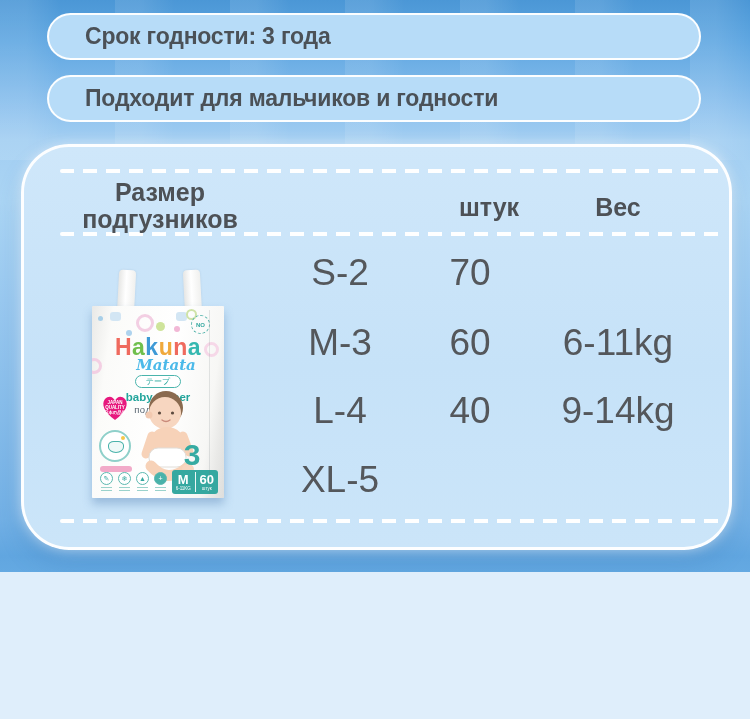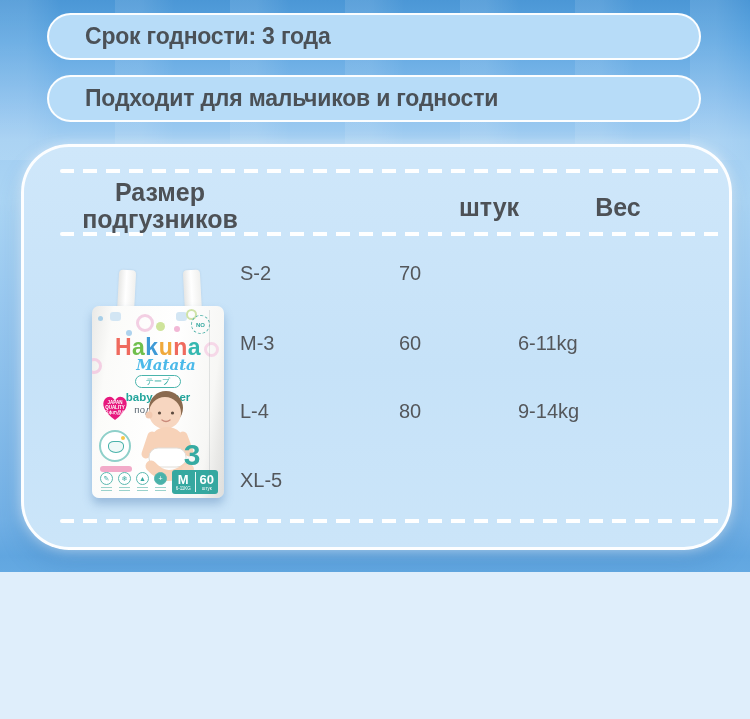--- a/index.html
+++ b/index.html
@@ -45,41 +45,41 @@
   .dash-header { top:85px; }
   .dash-bottom { top:372px; }
 
   .hdr { position:absolute; text-align:center; font-weight:bold; color:#4d5156; }
   .hdr-col1 { left:16px;  width:240px; top:32px; font-size:25px; line-height:27px; }
   .hdr-col2 { left:216px; width:200px; top:46px; font-size:25px; }
   .hdr-col3 { left:405px; width:120px; top:46px; font-size:25px; }
   .hdr-col4 { left:534px; width:120px; top:46px; font-size:25px; }
 
   .cell {
-    position:absolute; height:40px; line-height:40px; 
-    font-size:20px; color:#54575b;
+    position:absolute; height:40px; line-height:40px; text-align:center;
+    font-size:37px; color:#54575b;
   }
   .col-size   { left:216px; width:200px; }
-  .col-count  { left:375px; width:160px; }
+  .col-count  { left:366px; width:160px; }
   .col-weight { left:494px; width:200px; }
   .row-0 { top:106px; } .row-1 { top:176px; } .row-2 { top:244px; } .row-3 { top:313px; }
 
   
   .package { position:absolute; left:90px; top:270px; width:150px; height:240px; }
   .handle {
     position:absolute; top:0; width:17px; height:46px; z-index:0;
     background:linear-gradient(90deg,#e6e6e4,#ffffff 45%,#f0f0ee);
     border-radius:4px 4px 0 0; box-shadow:0 0 2px rgba(120,140,160,0.25);
   }
   .handle-left  { left:28px; transform:rotate(3deg); }
   .handle-right { left:94px; transform:rotate(-3deg); }
   .bag {
     position:absolute; left:2px; top:36px; width:132px; height:192px; z-index:1;
     background:linear-gradient(98deg,#e9e9e7 0%,#fbfbf9 14%,#ffffff 55%,#f7f7f5 84%,#e9e9e7 92%,#dededc 100%);
-    border-radius:7px; overflow:hidden;
+    border-radius:1px; overflow:hidden;
     box-shadow:0 6px 10px rgba(60,110,165,0.35);
   }
   .bag::after { 
     content:""; position:absolute; top:4px; bottom:4px; left:117px; width:1px;
     background:rgba(110,120,130,0.18);
   }
   .tape-tab { position:absolute; width:11px; height:9px; border-radius:3px; background:#d3e6f4; top:6px; }
   .tab-a { left:18px; } .tab-b { left:84px; }
   .swirl { position:absolute; border-radius:50%; }
   .sw1 { left:44px; top:8px;  width:18px; height:18px; border:3px solid #f3cfe3; }
@@ -167,21 +167,21 @@
     <div class="hdr hdr-col4">Вес</div>
 
     <div class="cell col-size row-0">S-2</div>
     <div class="cell col-count row-0">70</div>
 
     <div class="cell col-size row-1">M-3</div>
     <div class="cell col-count row-1">60</div>
     <div class="cell col-weight row-1">6-11kg</div>
 
     <div class="cell col-size row-2">L-4</div>
-    <div class="cell col-count row-2">80</div>
+    <div class="cell col-count row-2">40</div>
     <div class="cell col-weight row-2">9-14kg</div>
 
     <div class="cell col-size row-3">XL-5</div>
   </div>
 
   <div class="package">
     <div class="handle handle-left"></div>
     <div class="handle handle-right"></div>
 
     <div class="bag">

